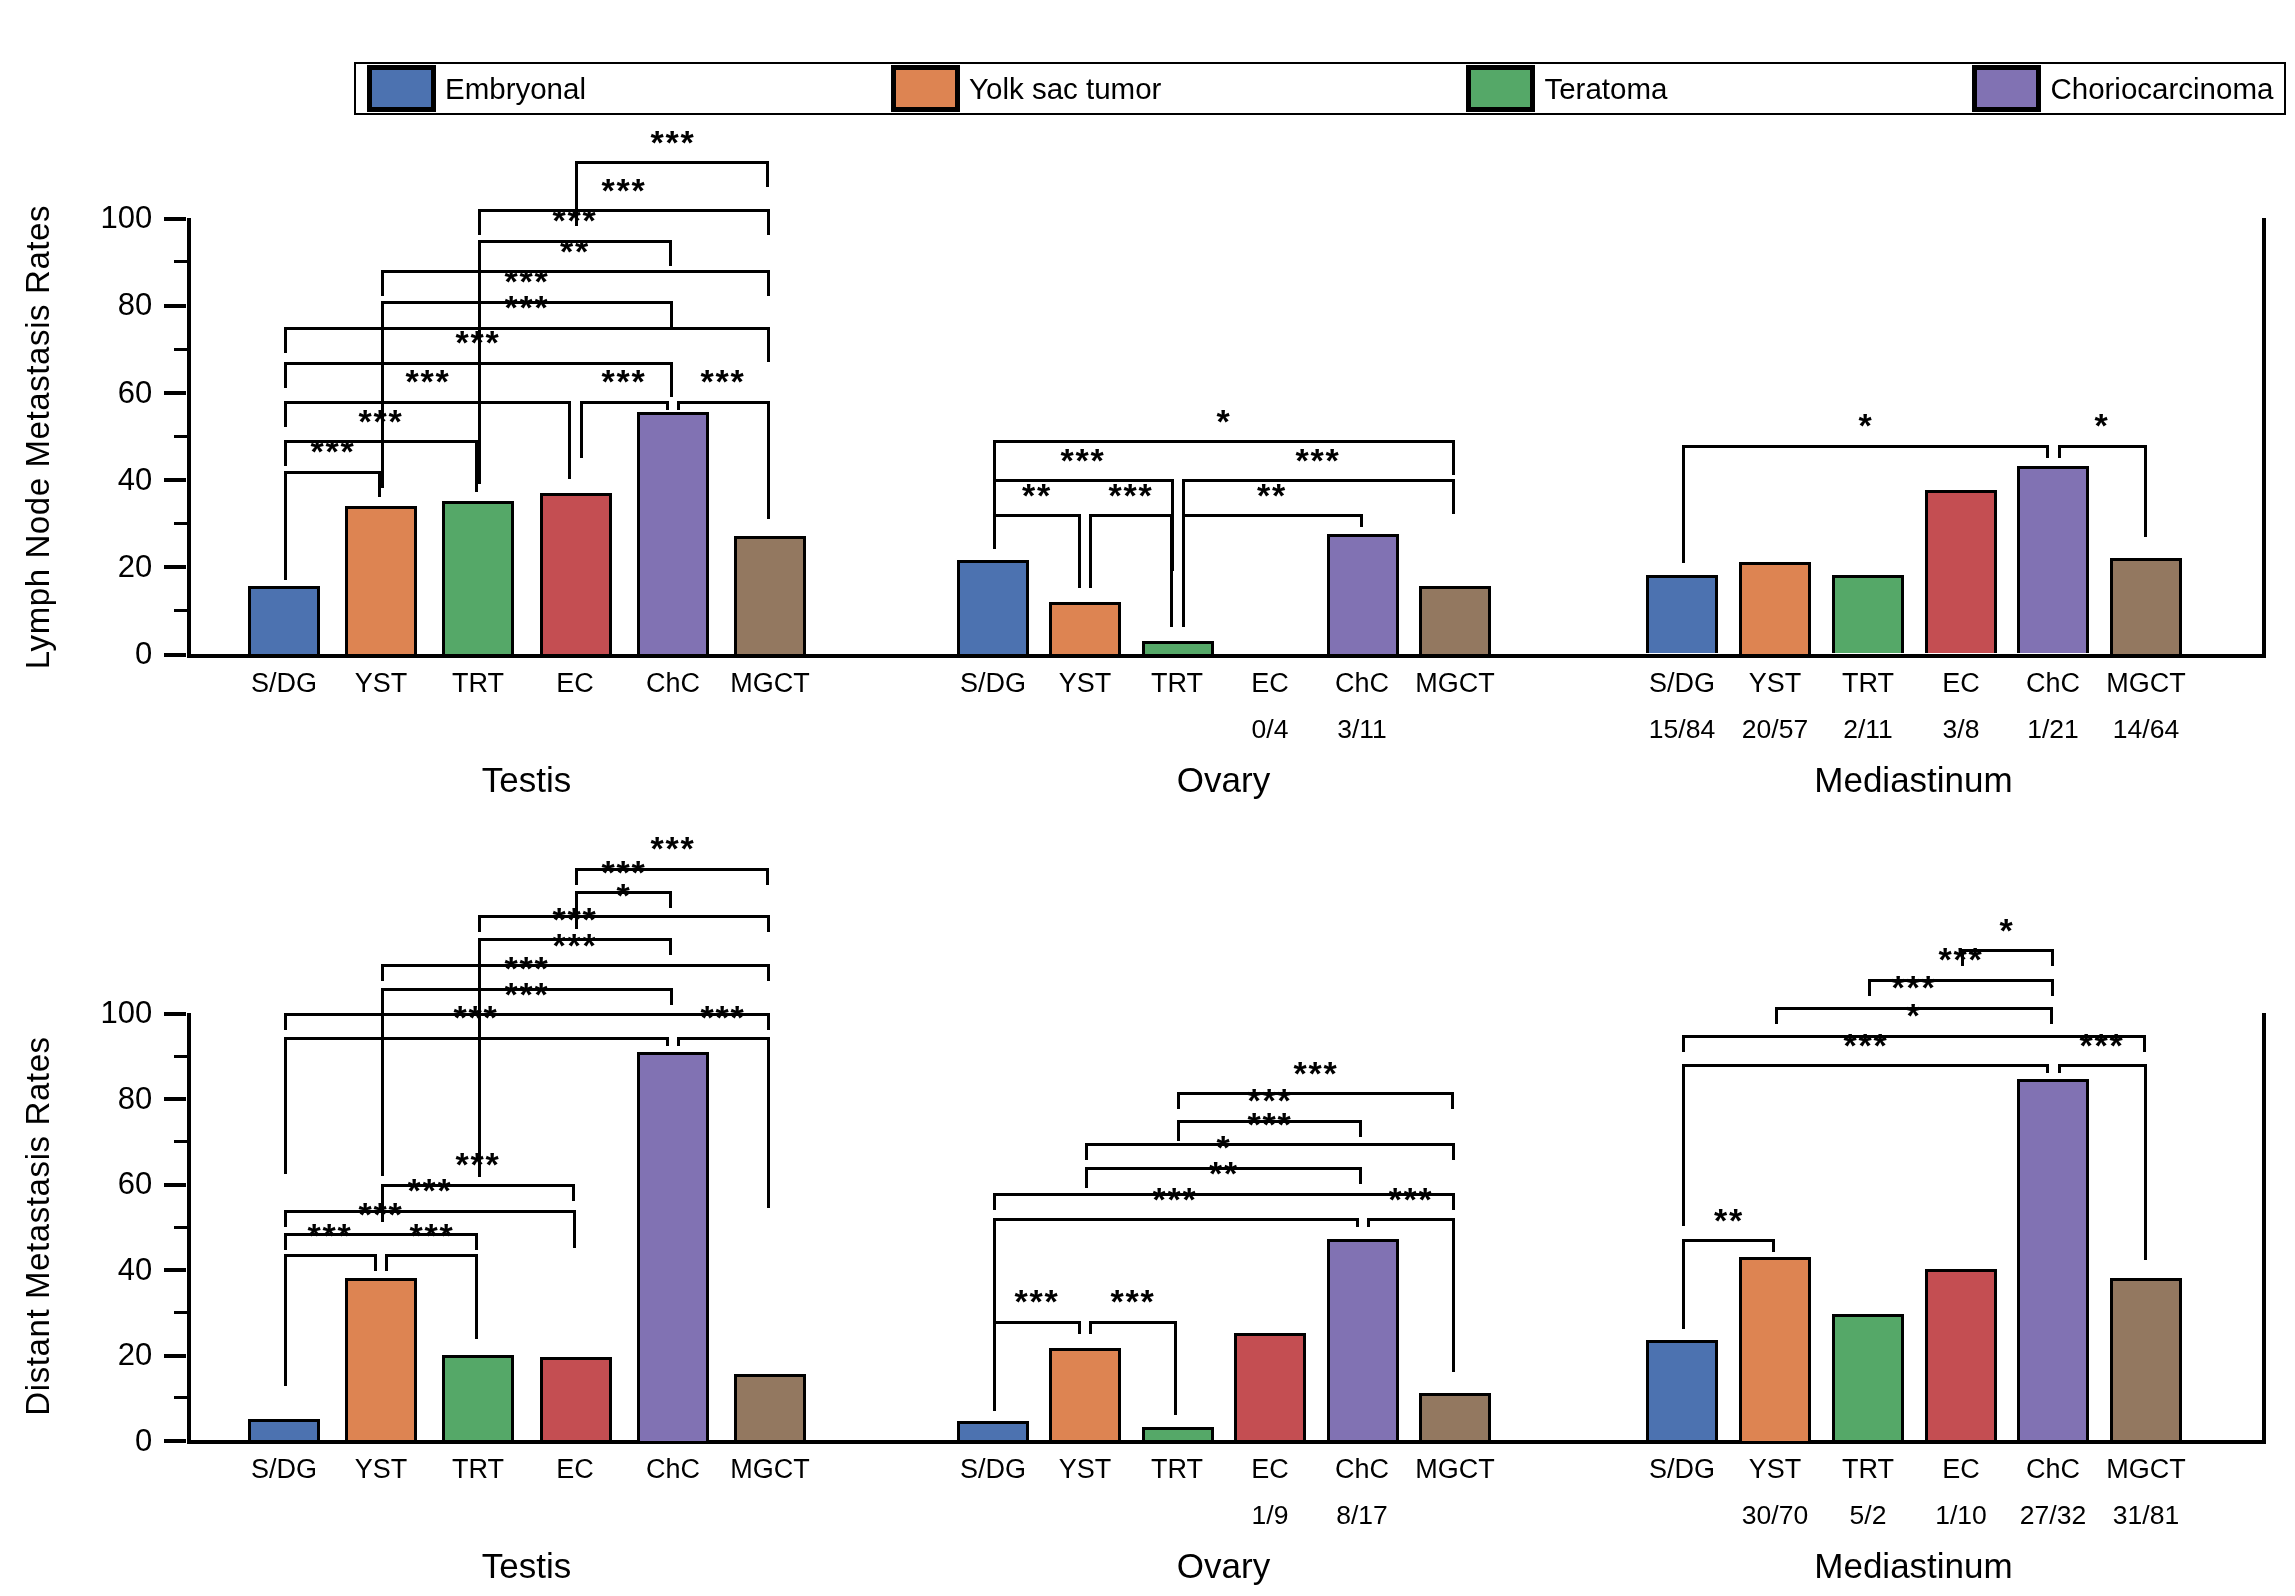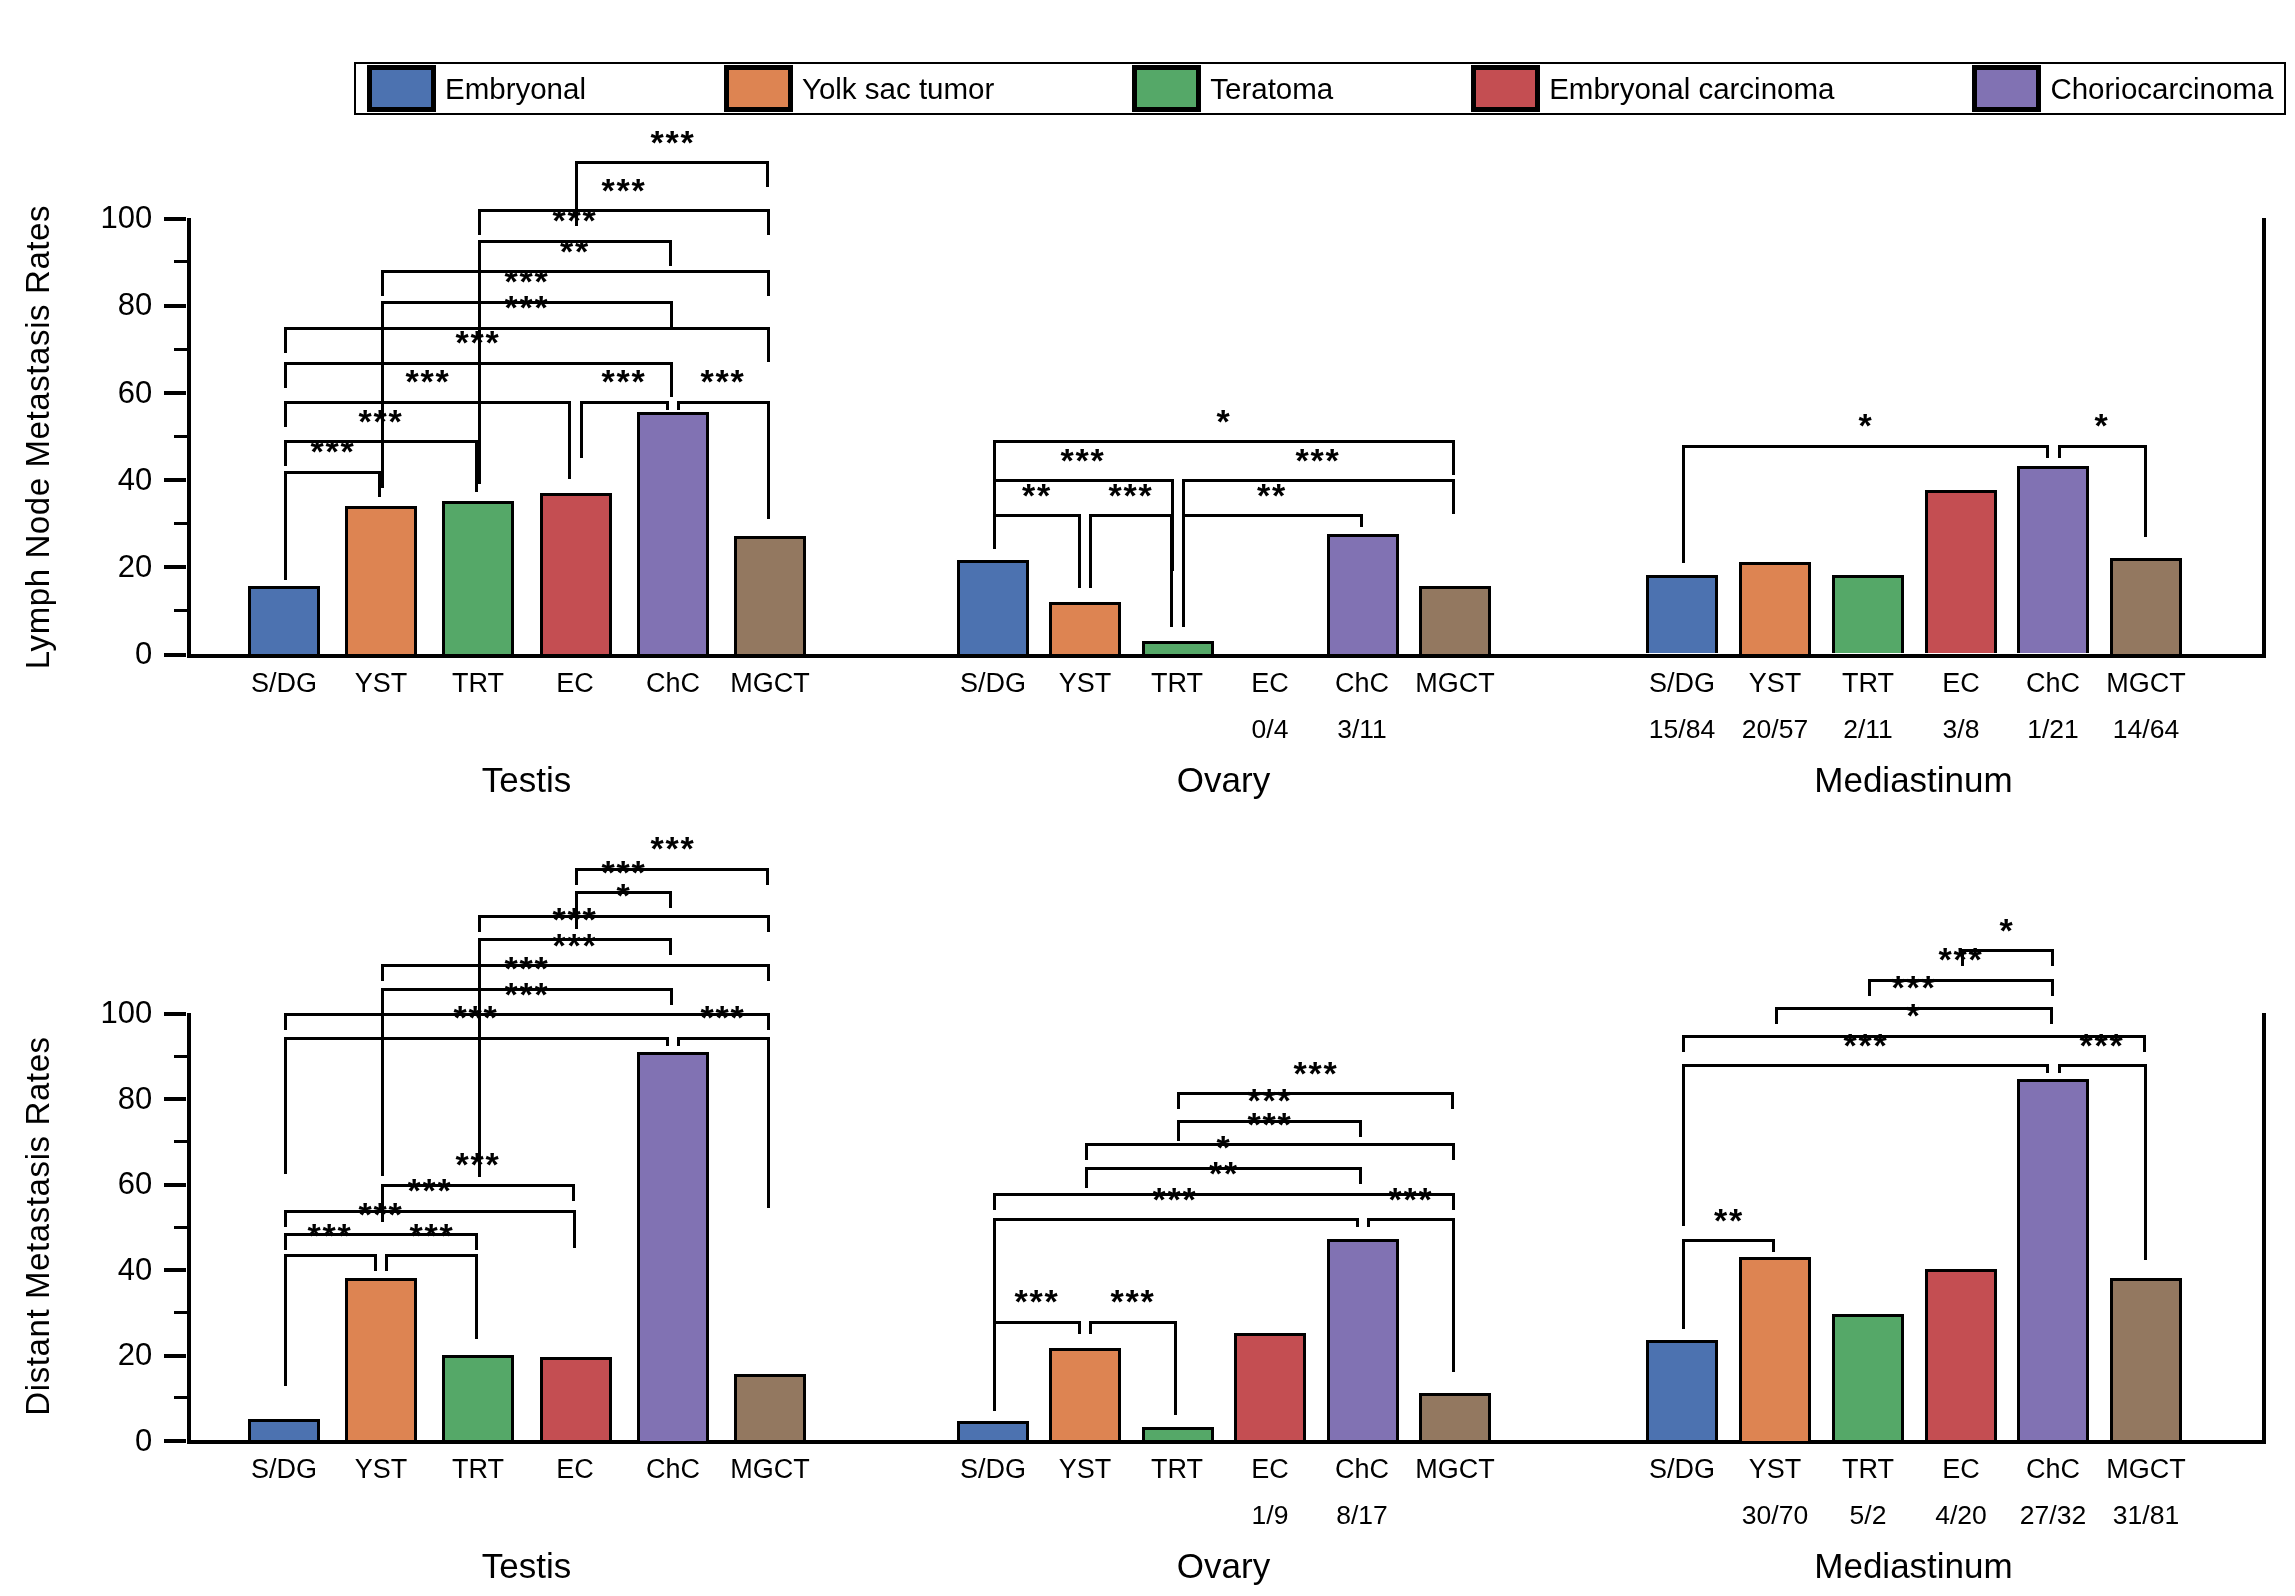--- a/index.html
+++ b/index.html
@@ -66,24 +66,20 @@
         <div class="legend-swatch" style="background: rgb(76, 114, 176);"></div>
         <div class="legend-label">Embryonal</div>
       </div>
       <div class="legend-item">
         <div class="legend-swatch" style="background: rgb(221, 132, 82);"></div>
         <div class="legend-label">Yolk sac tumor</div>
       </div>
       <div class="legend-item">
         <div class="legend-swatch" style="background: rgb(85, 168, 104);"></div>
         <div class="legend-label">Teratoma</div>
-      </div>
-      <div class="legend-item">
-        <div class="legend-swatch" style="background: rgb(196, 78, 82);"></div>
-        <div class="legend-label">Embryonal carcinoma</div>
       </div>
       <div class="legend-item">
         <div class="legend-swatch" style="background: rgb(129, 114, 179);"></div>
         <div class="legend-label">Choriocarcinoma</div>
       </div>
     </div>
   <div class="ylab" style="left:38px;top:437px;">Lymph Node Metastasis Rates</div>
   <div class="ylab" style="left:38px;top:1226px;">Distant Metastasis Rates</div>
   <div id="plots">
       <div class="abs ink" style="left: 187px; top: 218px; width: 3.5px; height: 439px;"></div>
@@ -461,21 +457,21 @@
       <div class="bar" style="left: 1646px; top: 1340px; width: 72px; height: 100px; background: rgb(76, 114, 176);"></div>
       <div class="catlab" style="left: 1682px; top: 1454px;">S/DG</div>
       <div class="bar" style="left: 1739px; top: 1257px; width: 72px; height: 184px; background: rgb(221, 132, 82);"></div>
       <div class="catlab" style="left: 1775px; top: 1454px;">YST</div>
       <div class="fraclab" style="left: 1775px; top: 1500px;">30/70</div>
       <div class="bar" style="left: 1832px; top: 1314px; width: 72px; height: 126px; background: rgb(85, 168, 104);"></div>
       <div class="catlab" style="left: 1868px; top: 1454px;">TRT</div>
       <div class="fraclab" style="left: 1868px; top: 1500px;">5/2</div>
       <div class="bar" style="left: 1925px; top: 1269px; width: 72px; height: 171px; background: rgb(196, 78, 82);"></div>
       <div class="catlab" style="left: 1961px; top: 1454px;">EC</div>
-      <div class="fraclab" style="left: 1961px; top: 1500px;">4/20</div>
+      <div class="fraclab" style="left: 1961px; top: 1500px;">1/10</div>
       <div class="bar" style="left: 2017px; top: 1079px; width: 72px; height: 361px; background: rgb(129, 114, 179);"></div>
       <div class="catlab" style="left: 2053px; top: 1454px;">ChC</div>
       <div class="fraclab" style="left: 2053px; top: 1500px;">27/32</div>
       <div class="bar" style="left: 2110px; top: 1278px; width: 72px; height: 162px; background: rgb(147, 120, 96);"></div>
       <div class="catlab" style="left: 2146px; top: 1454px;">MGCT</div>
       <div class="fraclab" style="left: 2146px; top: 1500px;">31/81</div>
       <div class="ptitle" style="left: 1914px; top: 1546px;">Mediastinum</div>
       <div class="bracket" style="left: 1682px; top: 1239px; width: 93px; height: 0.6px;">
         <div class="bl"></div>
         <div class="tl" style="height: 90px;"></div>

